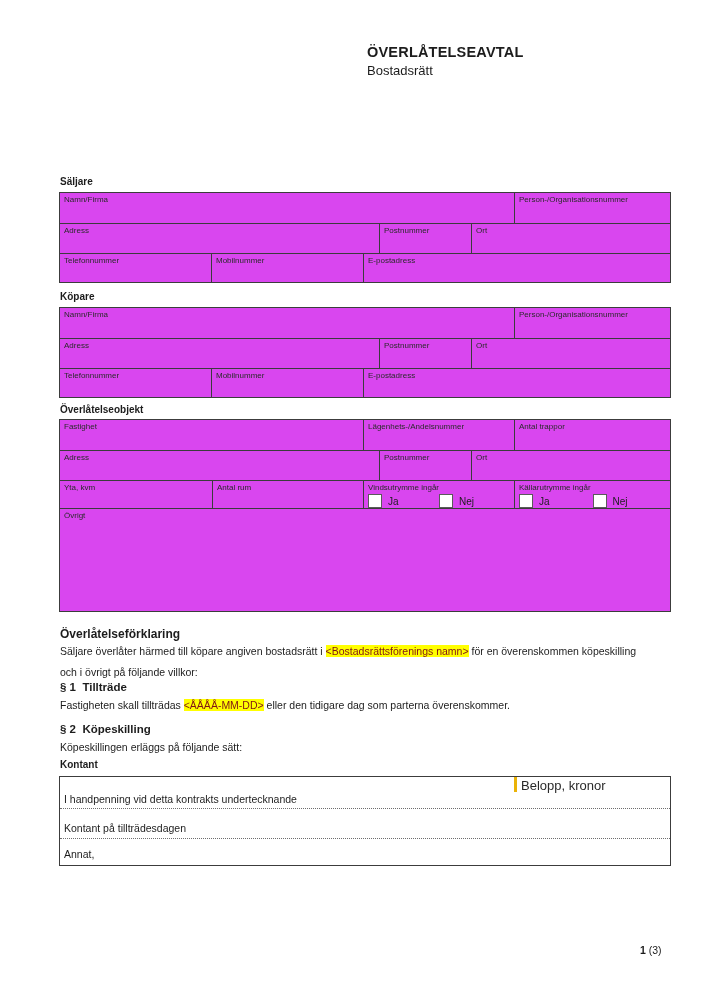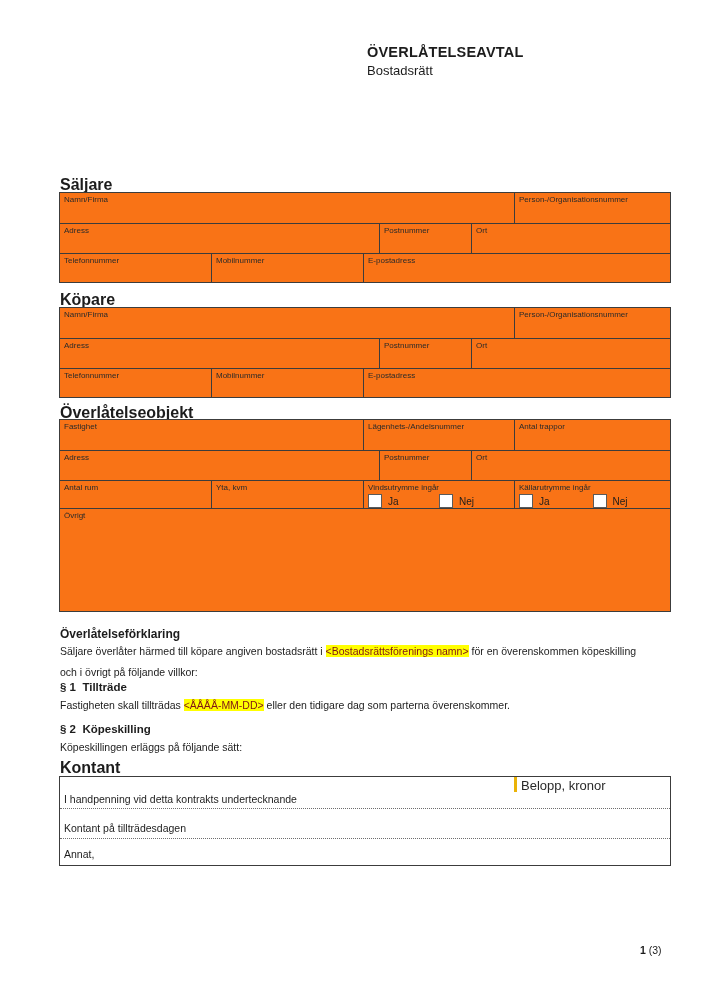--- a/index.html
+++ b/index.html
@@ -5,27 +5,27 @@
   html,body{margin:0;padding:0;}
   body{
     width:707px;height:1000px;background:#ffffff;position:relative;
     font-family:"Liberation Sans", sans-serif;color:#1c1c1c;overflow:hidden;
   }
   .abs{position:absolute;}
   
   .doc-title{font-size:14.5px;font-weight:bold;letter-spacing:.2px;}
   .doc-subtitle{font-size:13px;margin-top:3px;}
   
-  .sec-heading{font-size:16px;font-weight:bold;}
+  .sec-heading{font-size:10px;font-weight:bold;}
   .txt-heading{font-size:11.5px;font-weight:bold;white-space:pre-wrap;}
   
   .body-text{font-size:10.5px;line-height:21px;}
   .hl{background:#ffff00;color:#801515;}
   
-  .form-table{width:612px;border:1px solid #3c3c3c;box-sizing:border-box;background:#f97316;}
+  .form-table{width:612px;border:1px solid #3c3c3c;box-sizing:border-box;background:#d946ef;}
   .ft-row{display:flex;border-top:1px solid #3c3c3c;}
   .ft-row:first-child{border-top:none;}
   .ft-cell{box-sizing:border-box;border-left:1px solid #3c3c3c;padding:2px 4px;overflow:hidden;}
   .ft-cell:first-child{border-left:none;}
   .ft-label{font-size:8px;color:#2a2a2a;display:block;}
   .h30{height:30px;} .h29{height:29px;gap:16px;} .h28{height:28px;} .h27{height:27px;} .h102{height:102px;}
   .w454{width:454px;flex:none;} .w303{width:303px;flex:none;} .w151{width:151px;flex:none;}
   .w152{width:152px;flex:none;} .w76{width:76px;flex:none;} .grow{flex:1 1 auto;}
   
   .cb-line{display:flex;margin-top:2px;}
@@ -138,25 +138,25 @@
         <span class="ft-label">Adress</span>
       </div>
     <div class="ft-cell w76">
         <span class="ft-label">Postnummer</span>
       </div>
     <div class="ft-cell grow">
         <span class="ft-label">Ort</span>
       </div>
   </div>
   <div class="ft-row h27">
-    <div class="ft-cell w151">
-        <span class="ft-label">Antal rum</span>
-      </div>
     <div class="ft-cell w152">
         <span class="ft-label">Yta, kvm</span>
+      </div>
+    <div class="ft-cell w151">
+        <span class="ft-label">Antal rum</span>
       </div>
     <div class="ft-cell w151">
       <span class="ft-label">Vindsutrymme ingår</span>
       <div class="cb-line">
         <span class="cb-group">
           <span class="checkbox"></span>
           <span class="cb-label">Ja</span>
         </span>
         <span class="cb-group">
           <span class="checkbox"></span>

